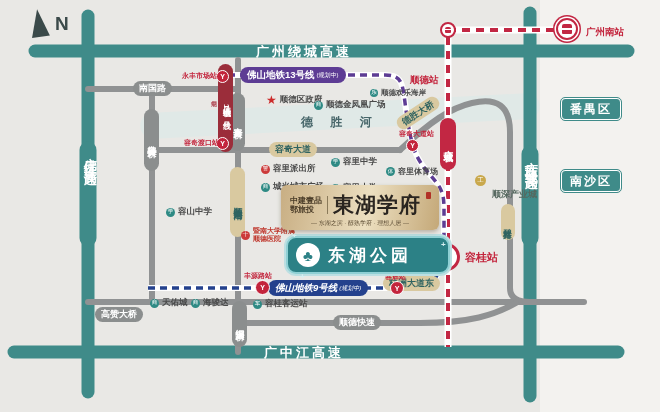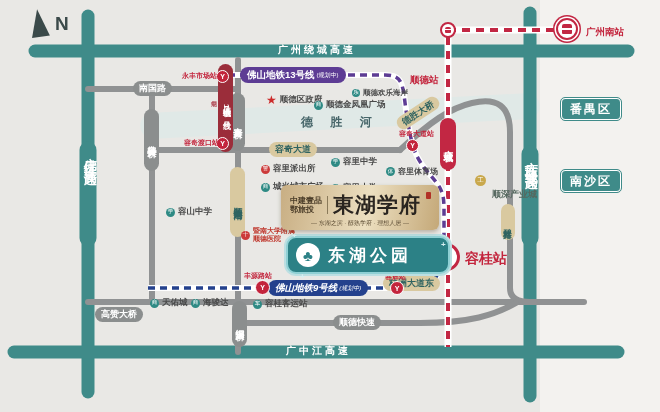--- a/index.html
+++ b/index.html
@@ -4,21 +4,21 @@
 <style>
   html,body{margin:0;padding:0;background:#fff;}
   .map{position:relative;width:660px;height:412px;background:#e9e8e5;overflow:hidden;
        font-family:"Liberation Sans",sans-serif;}
   .abs{position:absolute;}
   .region-light{background:#f3f2ef;z-index:0;}
   .river-band{background:#e0e9e7;transform:rotate(-3deg);border-radius:14px;z-index:0;}
   svg.net{position:absolute;left:0;top:0;z-index:1;}
   
   .hwy{color:#fff;font-weight:bold;z-index:2;white-space:nowrap;}
-  .hwy.h{font-size:10px;letter-spacing:3px;margin-left:22px;}
+  .hwy.h{font-size:13px;letter-spacing:3px;}
   .hwy.v{writing-mode:vertical-rl;font-size:13px;letter-spacing:3px;}
   
   .pill{z-index:3;display:flex;align-items:center;justify-content:center;border-radius:9px;
         white-space:nowrap;box-sizing:border-box;padding:1px 6px;}
   .pill.gray{background:#8b8e8e;color:#fff;font-size:9px;font-weight:bold;}
   .pill.tan{background:#d9c9a0;color:#2f6360;font-size:9px;font-weight:bold;}
   .pill.v{writing-mode:vertical-rl;padding:6px 1px;letter-spacing:1px;}
   .pill.rot{transform:rotate(-33deg);}
   
   .tpill{z-index:3;display:flex;align-items:center;justify-content:center;gap:2px;border-radius:9px;
@@ -173,21 +173,21 @@
       <span class="rail-body"></span>
     </div>
   <div class="abs stname" style="left:410px;top:26px;font-size:9.5px;margin-top:48px;">顺德站</div>
   <div class="abs rail-ico ring" style="left:556px;top:18px;width:22px;height:22px;">
       <span class="rail-body"></span>
     </div>
   <div class="abs stname" style="left:586px;top:26px;font-size:9.5px;">广州南站</div>
   <div class="abs rail-ico" style="left:432px;top:243px;width:28px;height:28px;border-width:3px;">
       <span class="rail-body"></span>
     </div>
-  <div class="abs stname" style="left:465px;top:250px;font-size:14px;">容桂站</div>
+  <div class="abs stname" style="left:465px;top:250px;font-size:11px;">容桂站</div>
 
   <div class="abs m-ico" style="left:216px;top:70px;width:13px;height:13px;"></div>
   <div class="abs stname" style="left:182px;top:71px;font-size:7px;">永丰市场站</div>
   <div class="abs m-ico" style="left:216px;top:137px;width:13px;height:13px;"></div>
   <div class="abs stname" style="left:184px;top:138px;font-size:7px;">容奇渡口站</div>
   <div class="abs m-ico" style="left:406px;top:139px;width:13px;height:13px;"></div>
   <div class="abs stname" style="left:399px;top:129px;font-size:7px;">容奇大道站</div>
   <div class="abs m-ico" style="left:255px;top:280px;width:15px;height:15px;"></div>
   <div class="abs stname" style="left:244px;top:271px;font-size:7px;">丰源路站</div>
   <div class="abs m-ico" style="left:390px;top:281px;width:14px;height:14px;"></div>
@@ -197,21 +197,21 @@
   <div class="abs district" style="left:561px;top:98px;width:58px;height:20px;">番禺区</div>
 
   <div class="abs poi" style="left:266px;top:94px;">
     <span class="star">★</span>
     <span class="txt">顺德区政府</span>
   </div>
   <div class="abs poi" style="left:314px;top:99px;">
     <span class="cico teal">商</span>
     <span class="txt">顺德金凤凰广场</span>
   </div>
-  <div class="abs poi" style="left:352px;top:88px;">
+  <div class="abs poi" style="left:370px;top:88px;">
     <span class="cico teal" style="width:8px;height:8px;">乐</span>
     <span class="txt" style="font-size:7.5px;">顺德欢乐海岸</span>
   </div>
   <div class="abs poi" style="left:261px;top:163px;">
     <span class="cico red">警</span>
     <span class="txt">容里派出所</span>
   </div>
   <div class="abs poi" style="left:261px;top:181px;">
     <span class="cico teal">商</span>
     <span class="txt">城光城市广场</span>

